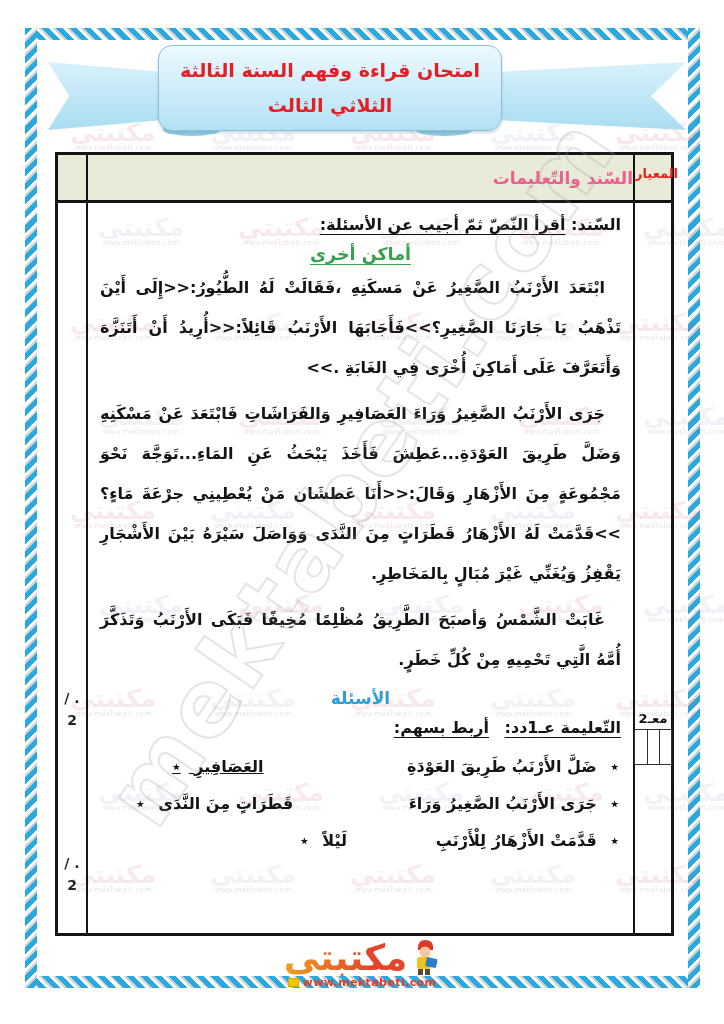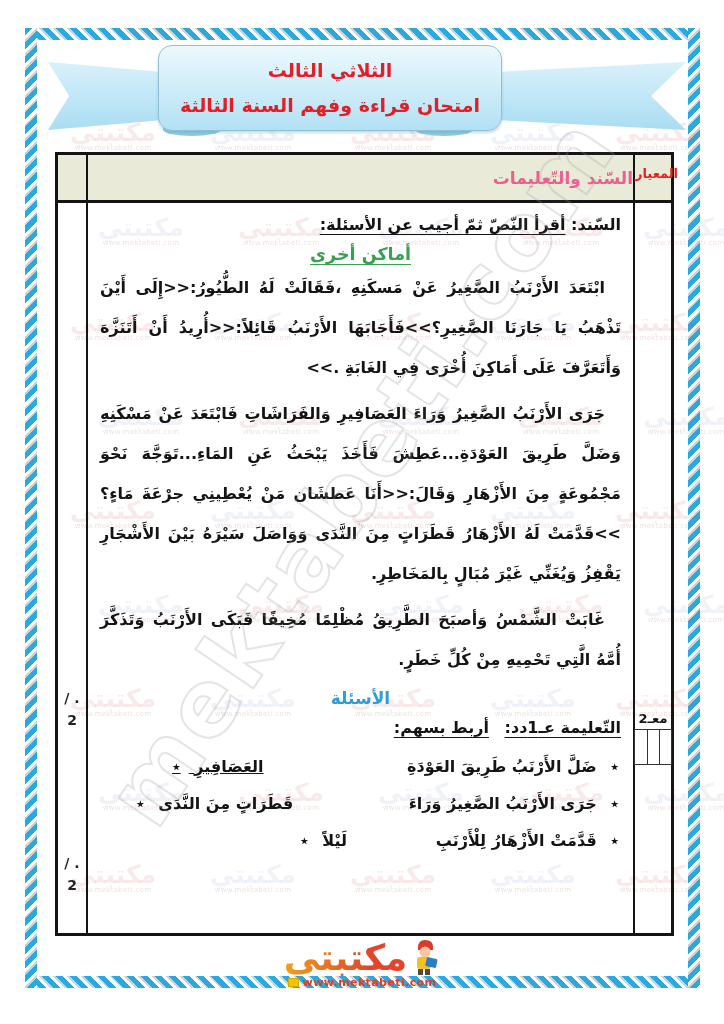--- a/index.html
+++ b/index.html
@@ -280,22 +280,22 @@
         <div class="wm-site">www.mektabeti.com</div>
       </div>
     </div>
   <div id="wm-big">mektabeti.com</div>
 
   <div class="banner-tail tail-left"></div>
   <div class="banner-tail tail-right"></div>
   <div class="banner-curl curl-left"></div>
   <div class="banner-curl curl-right"></div>
   <div class="banner-box">
+    <div class="banner-line">امتحان قراءة وفهم السنة الثالثة</div>
     <div class="banner-line">الثلاثي الثالث</div>
-    <div class="banner-line">امتحان قراءة وفهم السنة الثالثة</div>
   </div>
 
   <div class="exam-table">
 
     <div class="cell hdr h-score"></div>
     <div class="cell hdr h-main">
       <span class="title-main">السّند والتّعليمات</span>
     </div>
     <div class="cell hdr h-crit">
       <span class="title-crit">المعيار</span>

